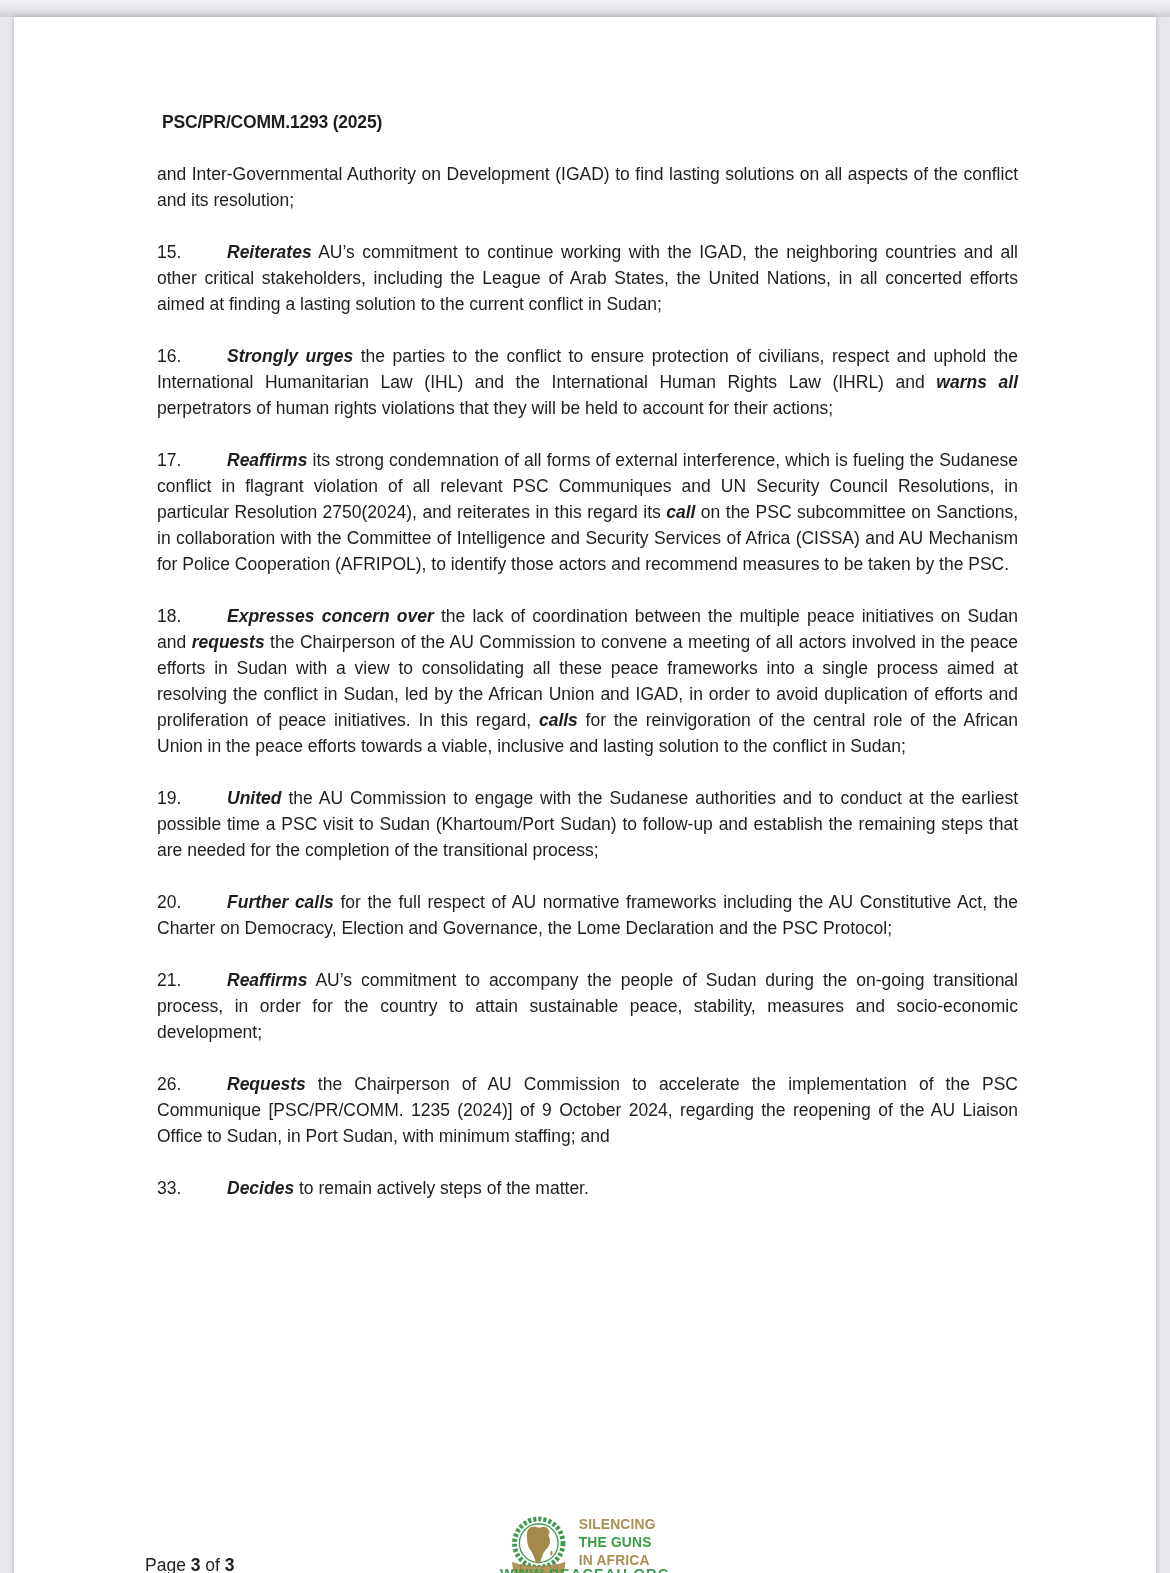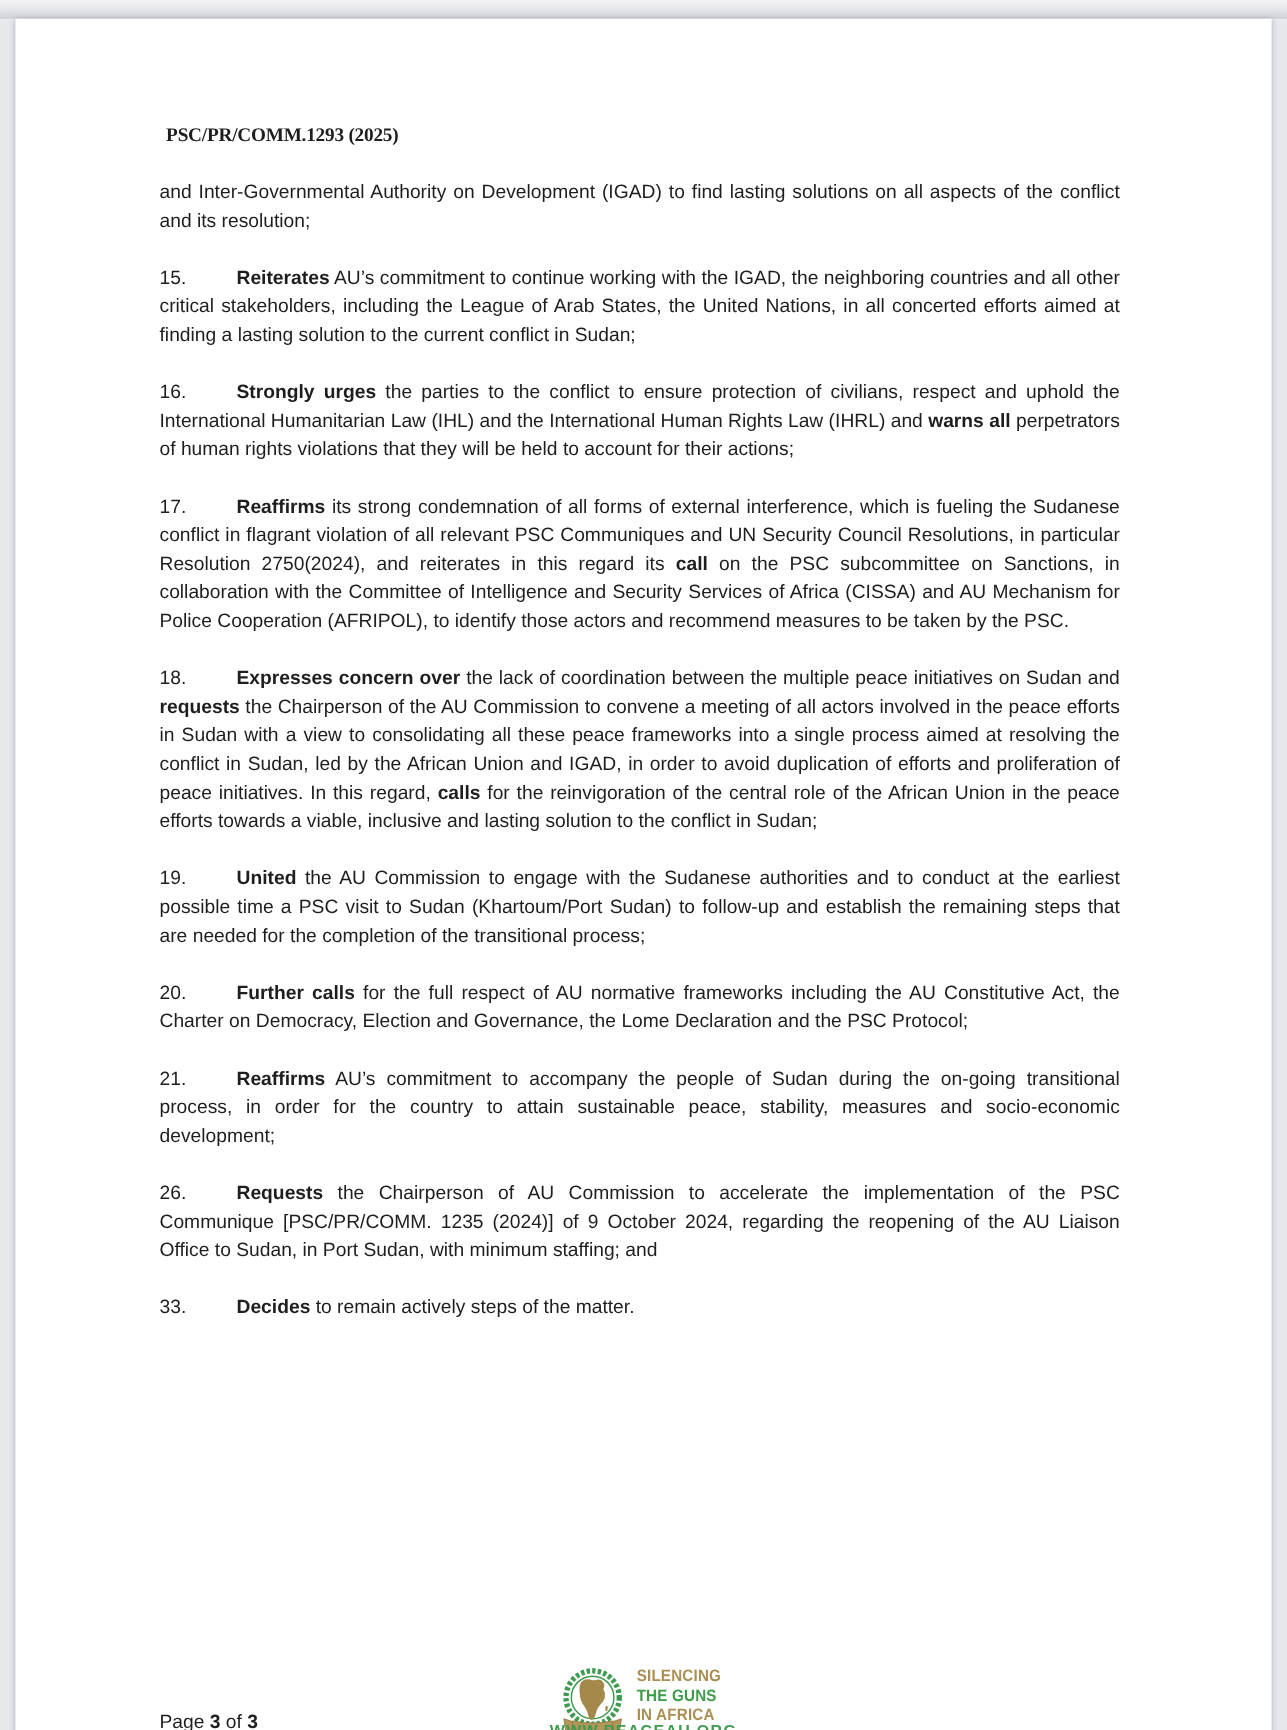--- a/index.html
+++ b/index.html
@@ -21,30 +21,29 @@
     box-shadow: 0 0 5px rgba(45,48,60,0.28);
   }
   .content {
     position: absolute; left: 131px; top: 92px; width: 873px;
     color: #1e1e20;
     font-size: 17.5px;
     line-height: 26px;
   }
   .doc-ref {
     font-weight: 700;
-    margin: 0 0 26px 6px;
+    margin: 0 0 26px 17px;
     letter-spacing: -0.2px;
-    font-family: Liberation Serif, serif;
   }
   .para {
-    margin: 0 0 26px 0;
+    margin: 0 0 26px 12px;
     text-align: justify;
   }
   .pnum { display: inline-block; width: 70px; }
-  .bi { font-weight: 700; }
+  .bi { font-weight: 700; font-style: italic; }
   .b  { font-weight: 700; }
 
   .page-label {
     position: absolute; left: 131px; top: 1538px;
     font-size: 17.5px; color: #1e1e20;
   }
 
   .logo-row {
     position: absolute; top: 1498px; left: 50%;
     transform: translateX(-50%);

